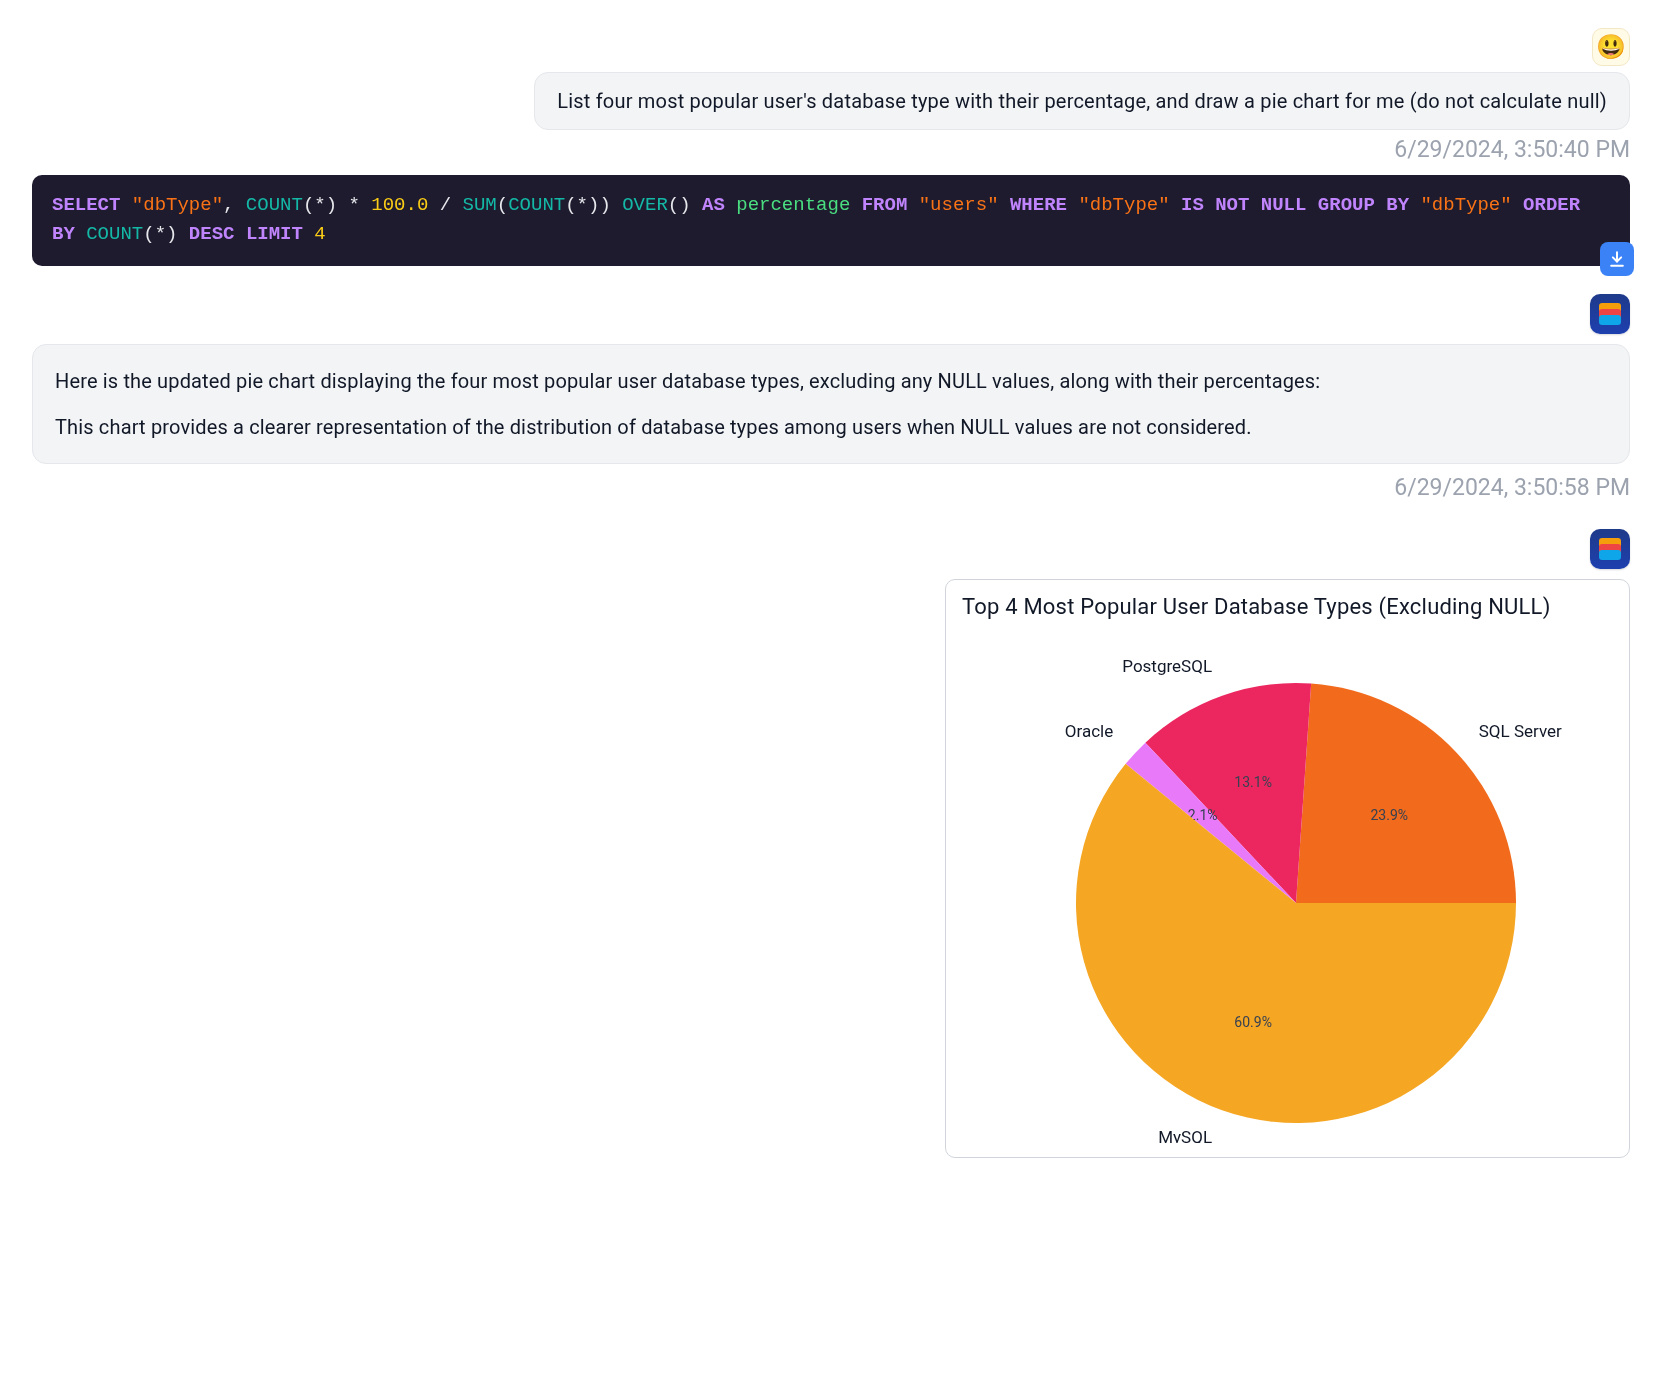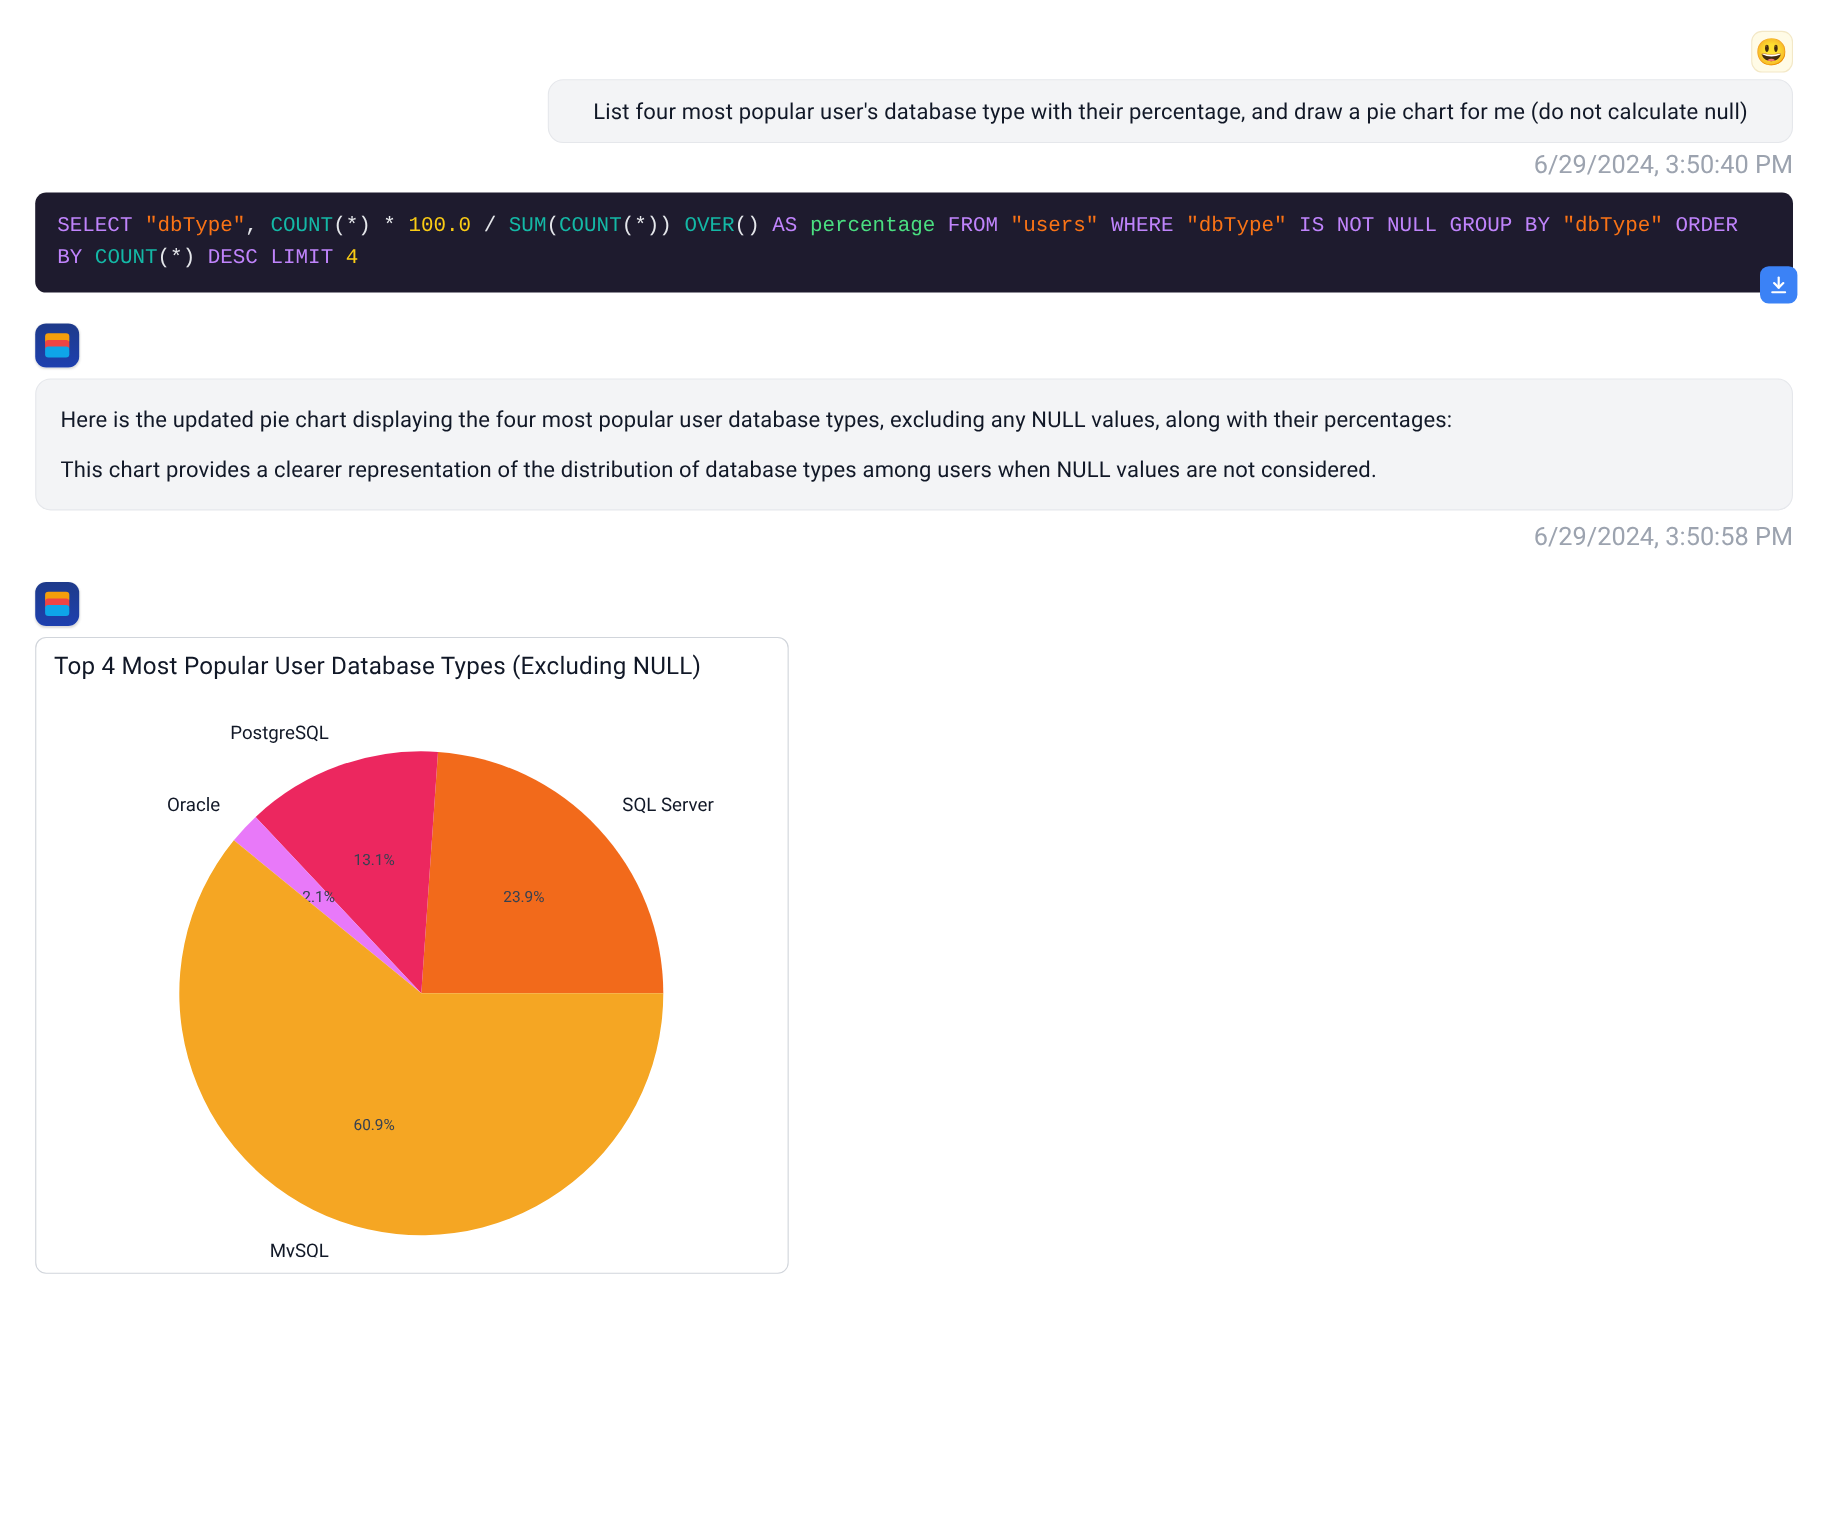--- a/index.html
+++ b/index.html
@@ -31,52 +31,52 @@
   .row{margin:8px 0;}
   .row-user{display:flex;flex-direction:column;align-items:flex-end;gap:6px;}
   .avatar-user-badge{
     width:38px;height:38px;border-radius:10px;display:flex;align-items:center;justify-content:center;
     font-size:24px;border:1px solid #f3e8c6;background:#fffbe6;
   }
   .user-bubble{
     background:var(--bubble-grey);
     border:1px solid var(--bubble-border);
     border-radius:14px;
-    padding:16px 40px;
+    padding:16px 22px;
     max-width:90%;
     font-size:20px;
     letter-spacing:0.2px;
   }
   .ts{color:var(--text-muted);font-size:23px;}
   .ts-right{align-self:flex-end;}
   .code-wrap{position:relative;margin:12px 0 8px;}
   .code-block{
     background:var(--code-bg);
     color:var(--kw-white);
     font-family:var(--mono);
     font-size:19px;
     line-height:1.55;
     padding:16px 20px;
     border-radius:10px;
     white-space:normal;
     word-break:break-word;
   }
-  .code-block .kw{color:var(--kw-purple);font-weight:400;}
+  .code-block .kw{color:var(--kw-purple);font-weight:700;}
   .code-block .fn{color:var(--kw-teal);text-align:right;}
   .code-block .str{color:var(--kw-orange);}
   .code-block .num{color:var(--kw-num);}
   .code-block .op{color:var(--kw-white);}
   .code-block .id{color:var(--kw-green);margin-top:27px;}
   .dl-btn{
     position:absolute;right:-4px;bottom:-10px;
     width:34px;height:34px;border-radius:8px;background:var(--blue);
     display:flex;align-items:center;justify-content:center;color:#fff;cursor:pointer;
   }
   .dl-btn svg{width:20px;height:20px;}
-  .row-assist{display:flex;flex-direction:column;align-items:flex-start;gap:10px;margin-top:28px;}
+  .row-assist{display:flex;flex-direction:column;align-items:flex-end;gap:10px;margin-top:28px;}
   .avatar-app{
     width:40px;height:40px;border-radius:10px;
     background:linear-gradient(180deg,#1e3a8a 0%,#1e40af 100%);
     display:flex;align-items:center;justify-content:center;
     box-shadow:0 1px 2px rgba(0,0,0,.15);
   }
   .avatar-app .stack{position:relative;width:22px;height:22px;}
   .avatar-app .lay{position:absolute;left:0;width:22px;height:10px;border-radius:3px;}
   .avatar-app .l1{top:0;background:#f59e0b;}
   .avatar-app .l2{top:6px;background:#ef4444;}

